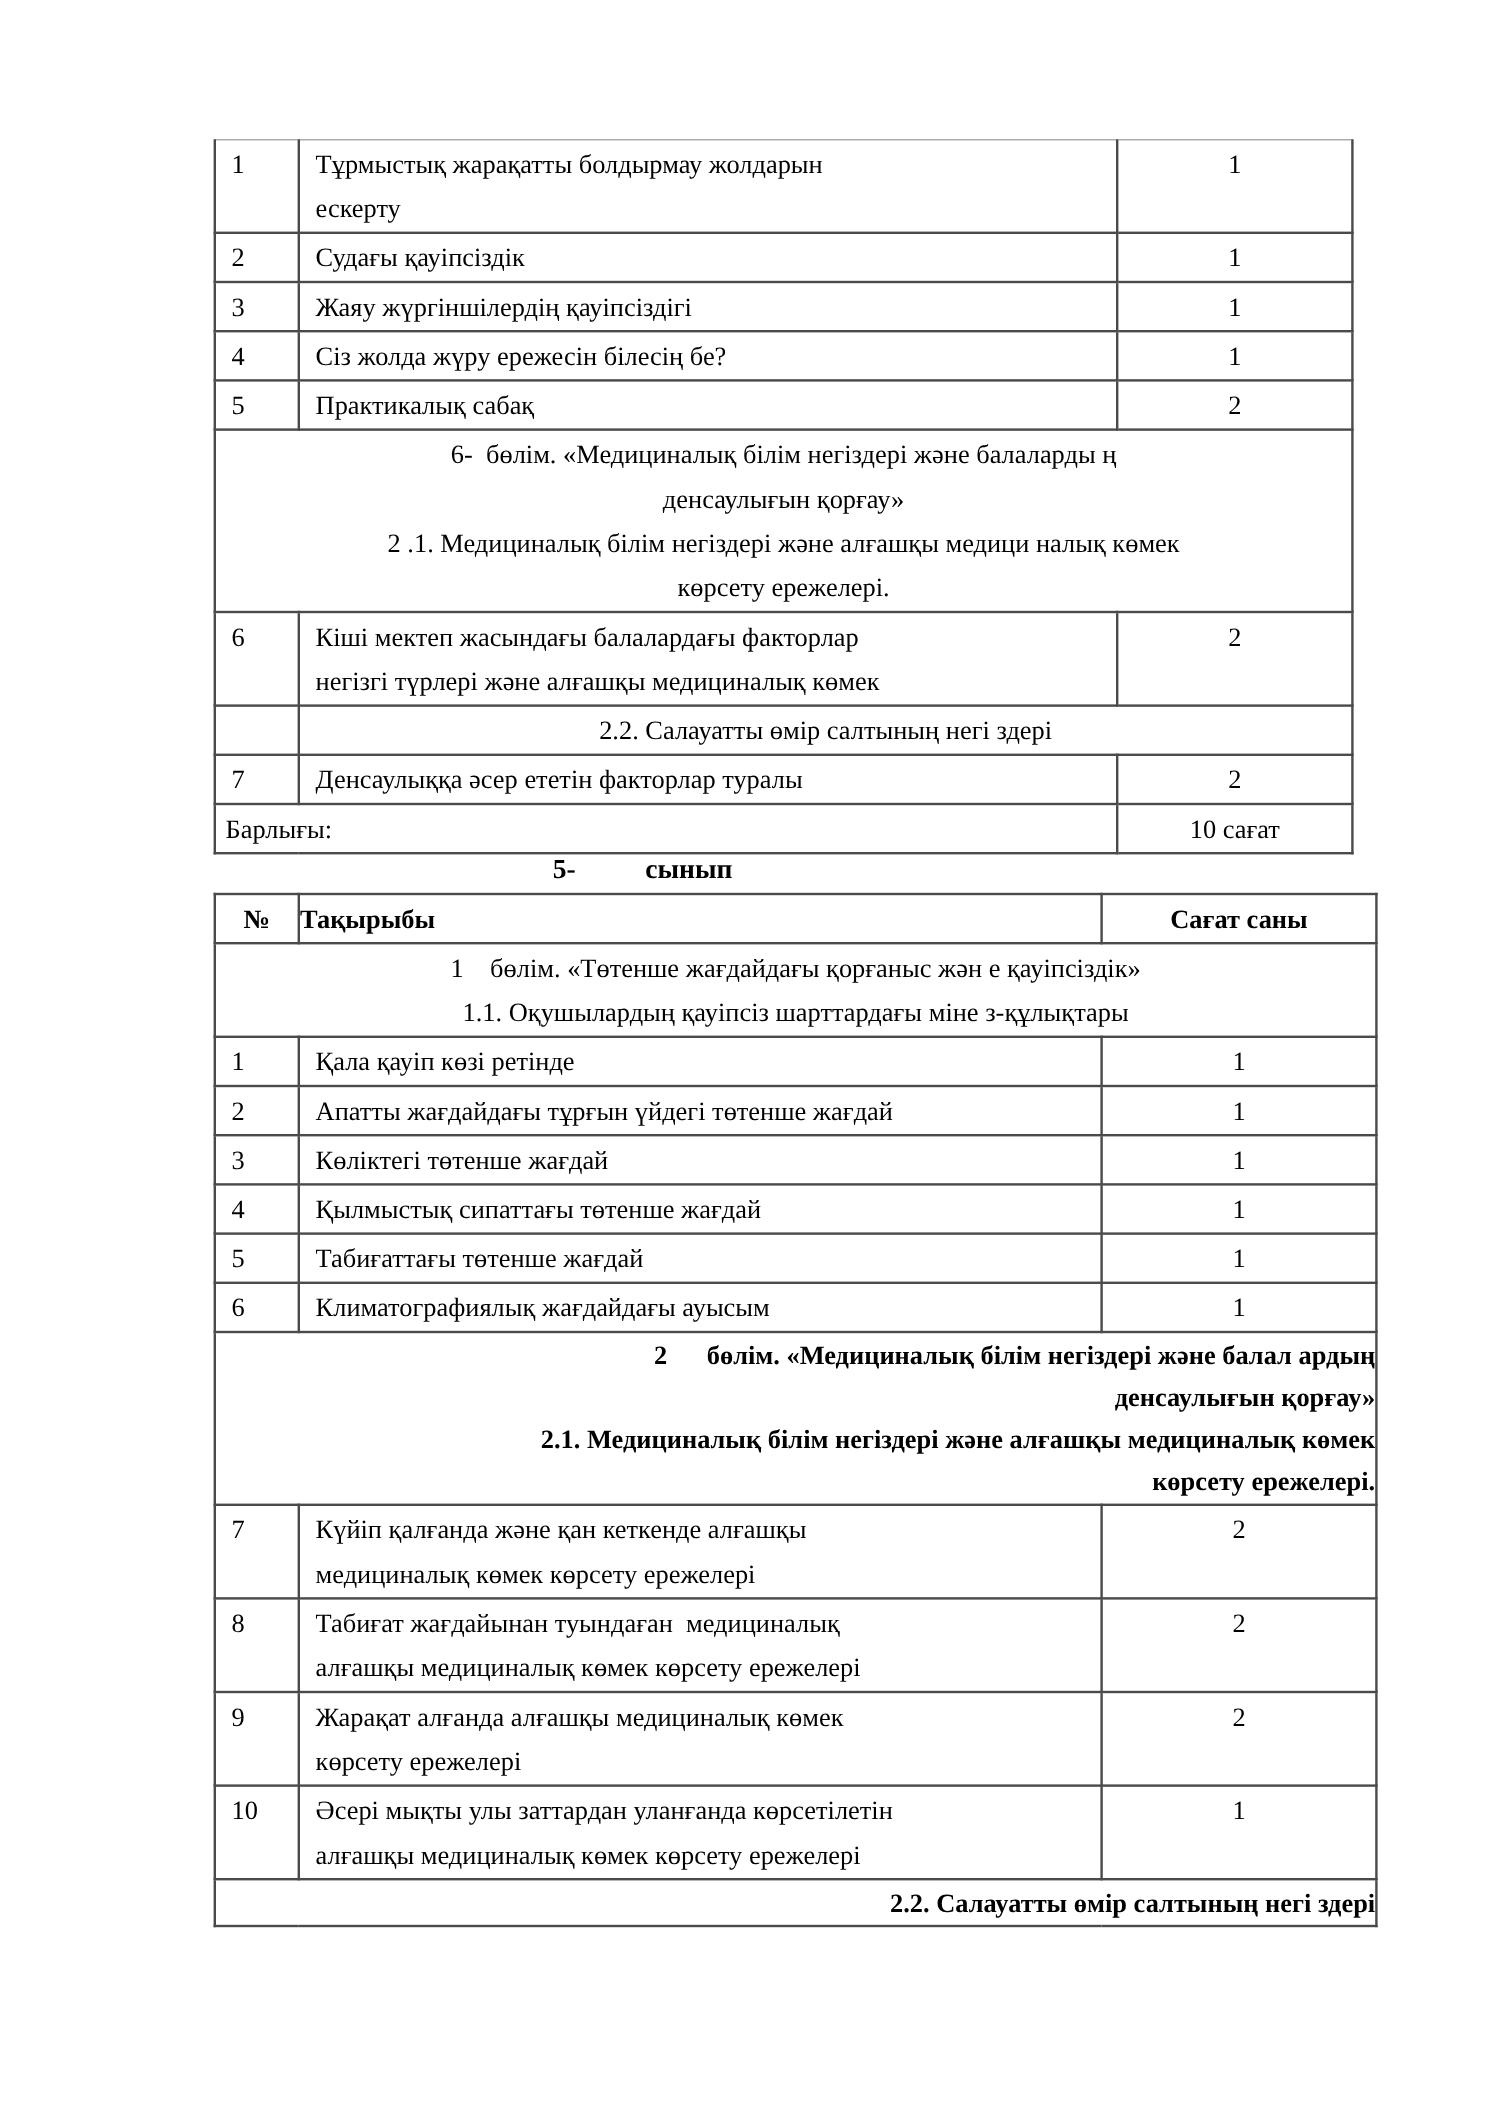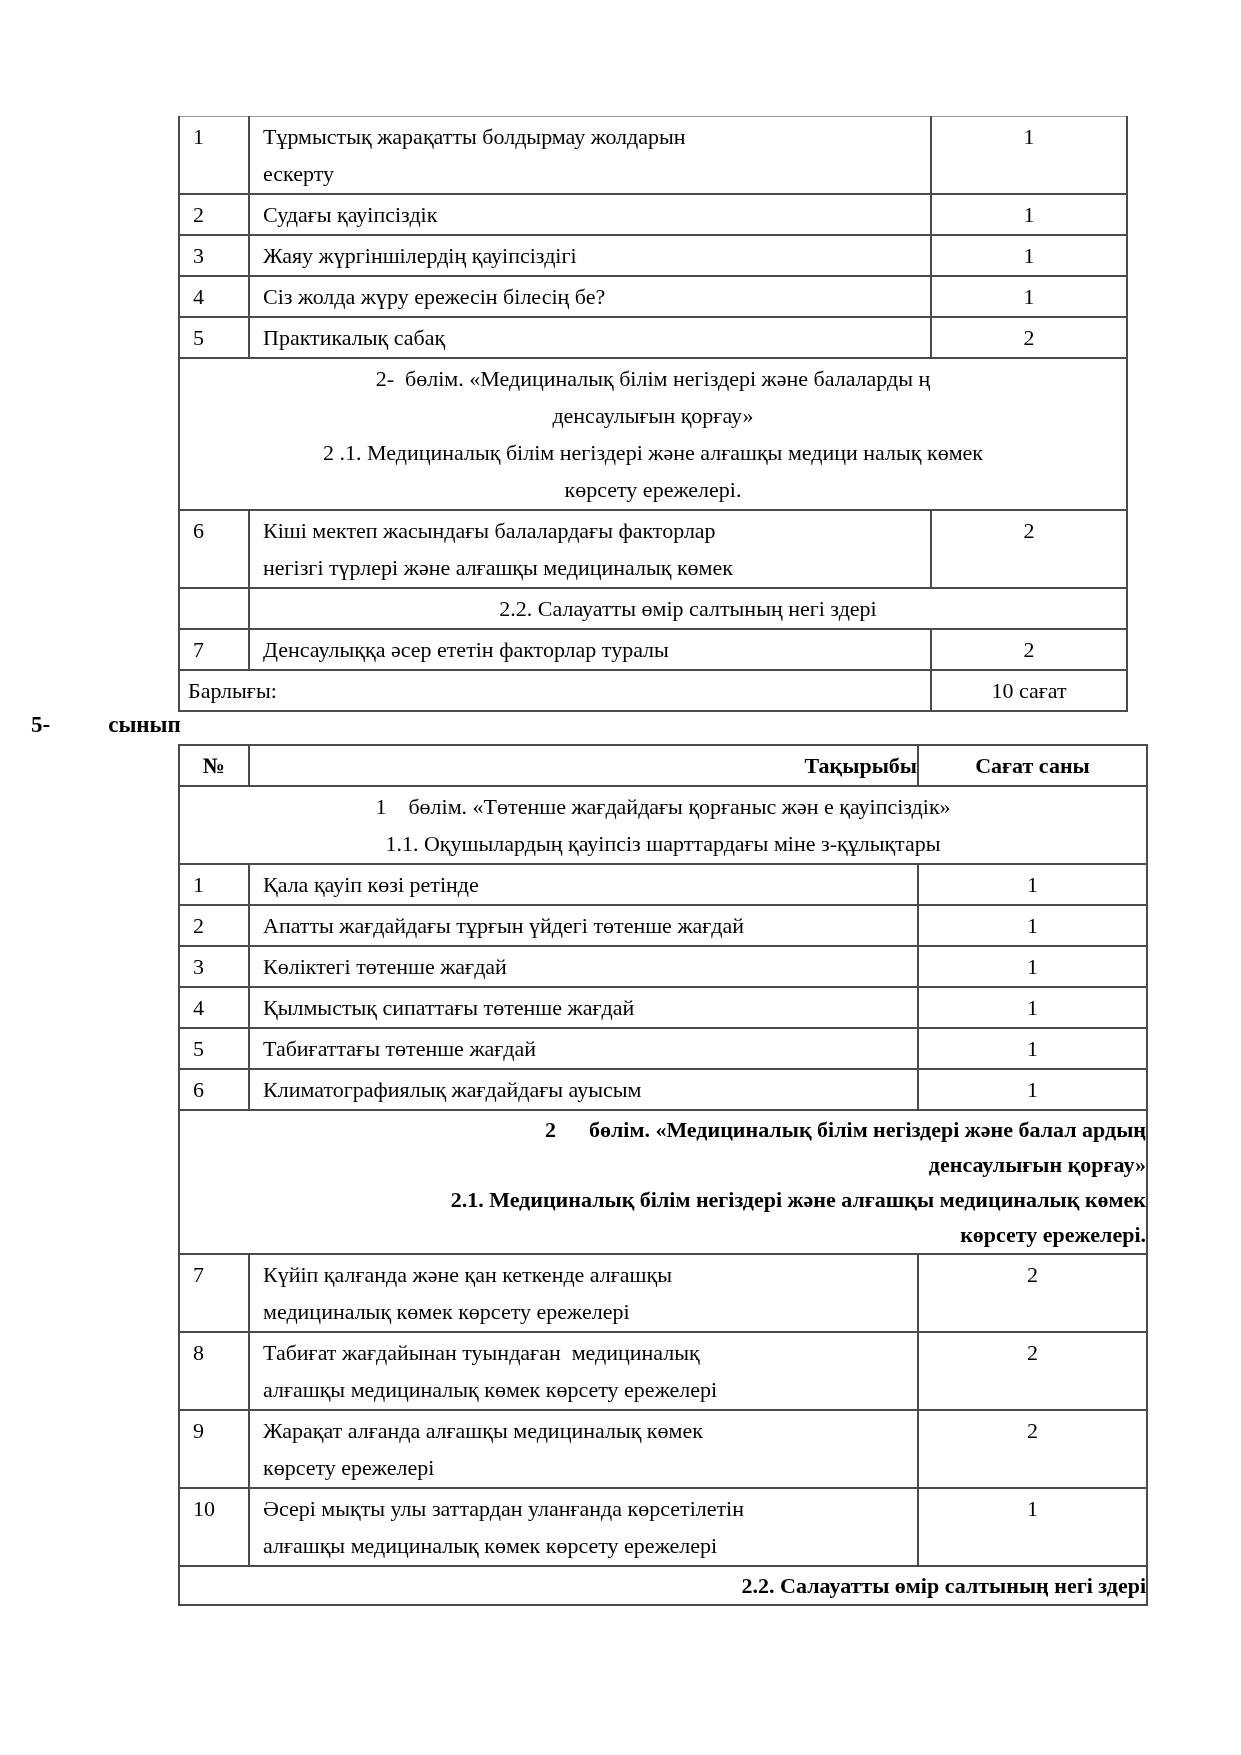--- a/index.html
+++ b/index.html
@@ -18,24 +18,24 @@
   .t2 { left:178px; top:744px; width:968px; }
   .t1 tr.first-row td { border-top:1px solid #9a9a9a; }
   td.num   { padding-left:13px; }
   td.topic { padding-left:13px; padding-right:4px; }
   td.hours { text-align:center; }
   td.section { text-align:center; }
   td.bold-section { text-align:right; font-weight:bold; line-height:35px; }
   td.total-label { padding-left:8px; }
   .ln { white-space:pre-wrap; }
   .t2 th { font-weight:bold; text-align:center; }
-  .t2 th.h-topic { text-align:right; }
+  .t2 th.h-topic { text-align:left; }
   .class-heading {
     position:absolute; top:708px; left:0; width:1071px;
-    text-align:left; font-weight:bold; font-size:23px; line-height:34px;padding-left:31px;
+    text-align:center; font-weight:bold; font-size:23px; line-height:34px;
   }
   .class-heading .h-prefix { margin-right:58px; }
 </style>
 </head>
 <body>
 
 <div class="page">
 
   <table class="t t1">
     <colgroup>
@@ -75,21 +75,21 @@
       </tr>
       <tr>
         <td class="num">5</td>
         <td class="topic">
           <div class="ln">Практикалық сабақ</div>
         </td>
         <td class="hours">2</td>
       </tr>
       <tr>
         <td class="section" colspan="3">
-          <div class="ln">2-  бөлім. «Медициналық білім негіздері және балаларды ң</div>
+          <div class="ln">6-  бөлім. «Медициналық білім негіздері және балаларды ң</div>
           <div class="ln">денсаулығын қорғау»</div>
           <div class="ln">2 .1. Медициналық білім негіздері және алғашқы медици налық көмек</div>
           <div class="ln">көрсету ережелері.</div>
         </td>
       </tr>
       <tr>
         <td class="num">6</td>
         <td class="topic">
           <div class="ln">Кіші мектеп жасындағы балалардағы факторлар</div>
           <div class="ln">негізгі түрлері және алғашқы медициналық көмек</div>

